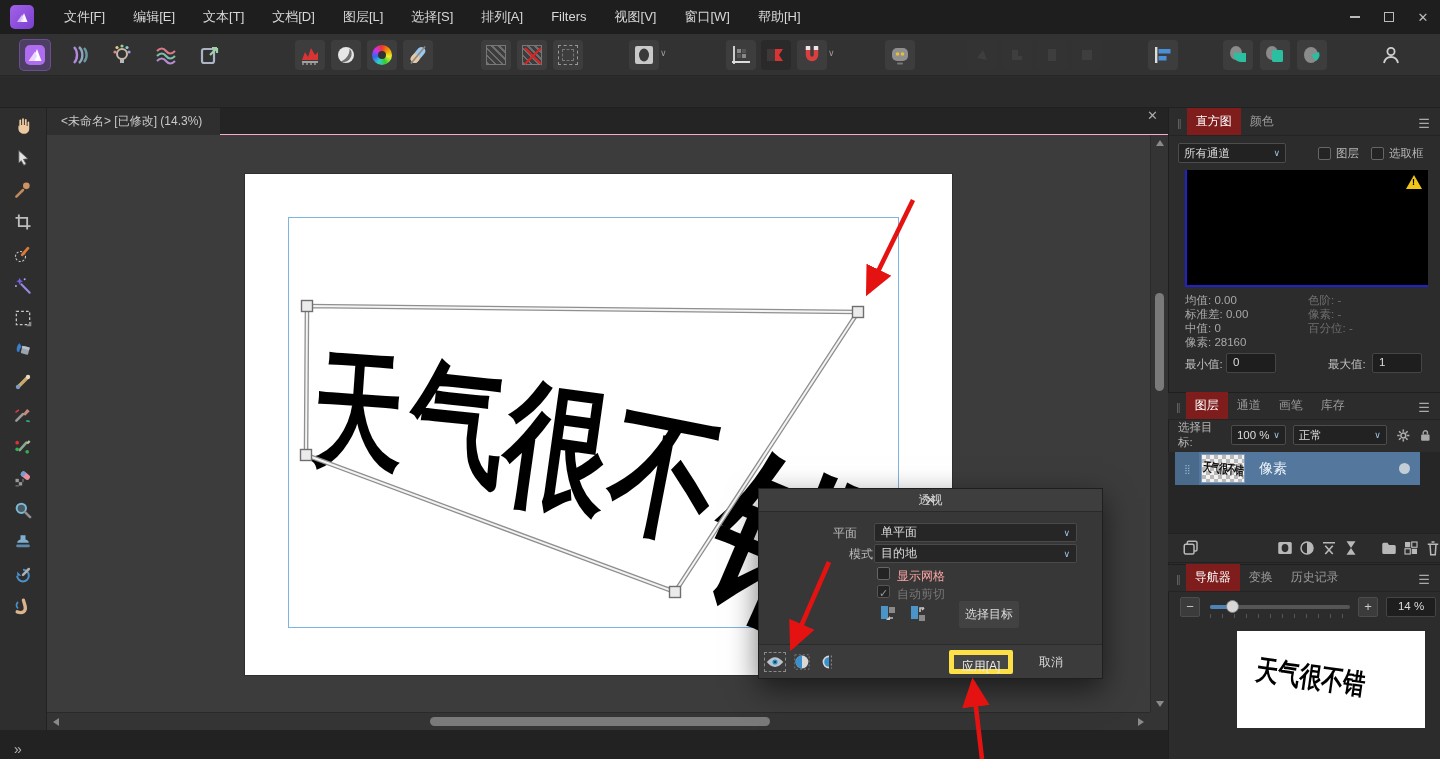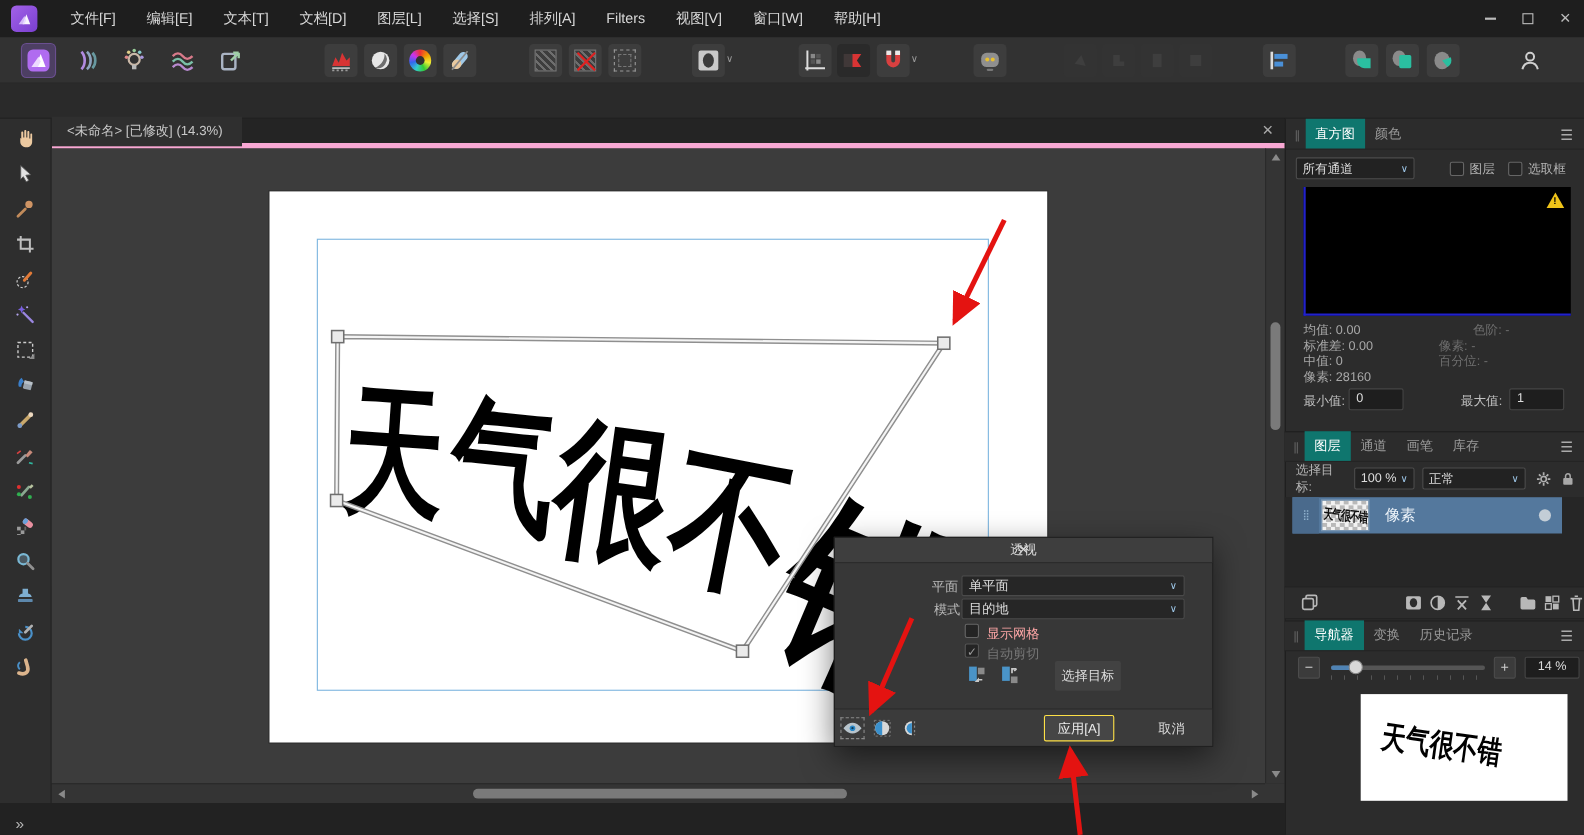--- a/index.html
+++ b/index.html
@@ -34,21 +34,21 @@
   .color-wheel::after { content:""; position:absolute; inset:6px; border-radius:50%; background:#323232; }
   .hatch { width:20px; height:20px; border:1px solid #777;
     background:repeating-linear-gradient(45deg,#6e6e6e 0 2px,#3d3d3d 2px 5px); position:relative; }
   .dotted-sq { width:20px; height:20px; border:1px dashed #999; position:relative; }
   .dotted-sq::after { content:""; position:absolute; inset:3px; border:1px dashed #777; }
 
   
   #context-strip { position:absolute; left:0; top:77px; width:1440px; height:31px; background:#2a2a2a;
     border-bottom:1px solid #202020; }
   #tabbar { position:absolute; left:47px; top:108px; width:1121px; height:27px; background:#242424;
-    border-bottom:5px solid #f9a8d4; display:flex; align-items:center; }
+    border-bottom:1px solid #f9a8d4; display:flex; align-items:flex-start; }
   #doc-tab { height:27px; padding:0 18px 0 14px; background:#2f2f2f; color:#c9c9c9; font-size:12px;
     line-height:27px; max-width:420px; }
   #tab-close { margin-left:auto; margin-right:10px; color:#aaa; font-size:13px; cursor:pointer; }
 
   
   #tools { position:absolute; left:0; top:108px; width:47px; height:622px; background:#2e2e2e;
     border-right:1px solid #222; }
   .tool { position:absolute; left:9px; width:28px; height:28px; display:flex; align-items:center;
     justify-content:center; border-radius:3px; }
   .tool svg { display:block; }
@@ -70,21 +70,21 @@
   #hsb .sb-thumb { top:4px; height:9px; left:383px; width:340px; }
   .sb-arr { position:absolute; width:0; height:0; }
 
   
   #rpanel { position:absolute; left:1168px; top:108px; width:272px; height:651px; background:#2c2c2c;
     border-left:1px solid #1f1f1f; }
   .phead { position:relative; height:28px; background:#2c2c2c; border-bottom:1px solid #242424;
     display:flex; align-items:flex-end; }
   .grip { color:#666; font-size:11px; margin:0 6px 6px 8px; letter-spacing:-1px; }
   .ptab { font-size:12px; color:#9a9a9a; padding:5px 9px; }
-  .ptab.active { background:#0f766e; color:#fff; }
+  .ptab.active { background:#7f1d1d; color:#fff; }
   .pmenu { margin-left:auto; margin-right:10px; color:#aaa; font-size:13px; margin-bottom:4px; }
   .select { background:#222; border:1px solid #4c4c4c; border-radius:2px; color:#ddd; font-size:11.5px;
     display:flex; align-items:center; padding:0 5px; height:20px; }
   .select .chev { margin-left:auto; color:#9ec7e8; font-size:9px; }
   .cb { width:13px; height:13px; background:#242424; border:1px solid #666; border-radius:2px;
     display:inline-block; vertical-align:-2px; }
   .cb.checked::after { content:"✓"; color:#999; font-size:11px; position:relative; left:1px; top:-3px; }
   .lbl { font-size:11.5px; color:#b5b5b5; }
 
   #histo-controls { position:absolute; left:1178px; top:142px; width:254px; height:22px; display:flex; align-items:center; }
@@ -142,22 +142,22 @@
     border:1px solid #4a4a4a; border-radius:2px; color:#ddd; font-size:12px; display:flex; align-items:center; padding:0 6px; }
   .dlg-select .chev { margin-left:auto; color:#9ec7e8; font-size:9px; }
   .swapbtn { position:absolute; width:22px; height:22px; display:flex; align-items:center; justify-content:center; }
   #dlg-target { position:absolute; left:200px; top:112px; width:60px; height:27px; background:#424242;
     border-radius:2px; color:#ddd; font-size:12px; text-align:center; line-height:27px; }
   #dlg-footer { position:absolute; left:0; bottom:0; width:343px; height:34px; background:#3b3b3b;
     border-top:1px solid #2a2a2a; display:flex; align-items:center; }
   .toggle-ic { margin-left:5px; width:22px; height:20px; display:flex; align-items:center; justify-content:center; }
   .toggle-ic.framed { border:1px dashed #8a8a8a; }
   #dlg-apply { position:absolute; left:190px; top:5px; width:64px; height:24px; background:#464646;
-    border:1px solid #fde047; border-radius:2px; color:#ececec; font-size:12px; text-align:center; line-height:22px; }
-  #dlg-cancel { position:absolute; left:282px; top:5px; width:48px; height:24px; color:#d8d8d8;
+    border:5px solid #fde047; border-radius:2px; color:#ececec; font-size:12px; text-align:center; line-height:22px; }
+  #dlg-cancel { position:absolute; left:268px; top:5px; width:48px; height:24px; color:#d8d8d8;
     font-size:12px; text-align:center; line-height:24px; }
 
   
   #arrows { position:absolute; left:0; top:0; z-index:55; pointer-events:none; }
   #watermark { position:absolute; left:1278px; top:645px; width:162px; height:110px; z-index:60; pointer-events:none; }
   #wm-title { position:absolute; left:44px; top:57px; font-size:23px; font-weight:bold; color:#1b9e4f;
     text-shadow:0 0 2px #2b7fd4, 0 0 1px #2b7fd4; letter-spacing:1px; white-space:nowrap; }
   #wm-url { position:absolute; left:50px; top:86px; font-size:17px; font-weight:bold; color:#1b9e4f; white-space:nowrap; }
 </style>
 </head>
@@ -557,21 +557,21 @@
   </div>
 
   <div id="histo-box">
     <div id="histo-warning"></div>
   </div>
 
   <span class="stat" style="left:1185px;top:293px">均值: 0.00</span>
   <span class="stat" style="left:1185px;top:307px">标准差: 0.00</span>
   <span class="stat" style="left:1185px;top:321px">中值: 0</span>
   <span class="stat" style="left:1185px;top:335px">像素: 28160</span>
-  <span class="stat dim" style="left:1339px;top:293px">色阶: -</span>
+  <span class="stat dim" style="left:1308px;top:293px">色阶: -</span>
   <span class="stat dim" style="left:1308px;top:307px">像素: -</span>
   <span class="stat dim" style="left:1308px;top:321px">百分位: -</span>
 
   <span class="stat" style="left:1185px;top:357px;color:#c0c0c0">最小值:</span>
   <div class="numbox" style="left:1226px;top:353px">0</div>
   <span class="stat" style="left:1328px;top:357px;color:#c0c0c0">最大值:</span>
   <div class="numbox" style="left:1372px;top:353px">1</div>
 
   <div class="phead" style="position:absolute;left:1168px;top:392px;width:272px;border-top:1px solid #1f1f1f">
     <span class="grip">||</span>
@@ -674,21 +674,21 @@
       </g>
     </svg>
   </div>
 
 
   <div id="dialog">
     <div id="dlg-title">
       <span>透视</span>
       <span id="dlg-close">✕</span>
     </div>
-    <span class="dlg-label" style="left:88px;top:36px">平面</span>
+    <span class="dlg-label" style="left:74px;top:36px">平面</span>
     <div class="dlg-select" style="top:34px">
       <span>单平面</span>
         <span class="chev">∨</span>
     </div>
     <span class="dlg-label" style="left:90px;top:57px">模式</span>
     <div class="dlg-select" style="top:55px">
       <span>目的地</span>
         <span class="chev">∨</span>
     </div>
     <span class="cb" style="position:absolute;left:118px;top:78px"></span>

